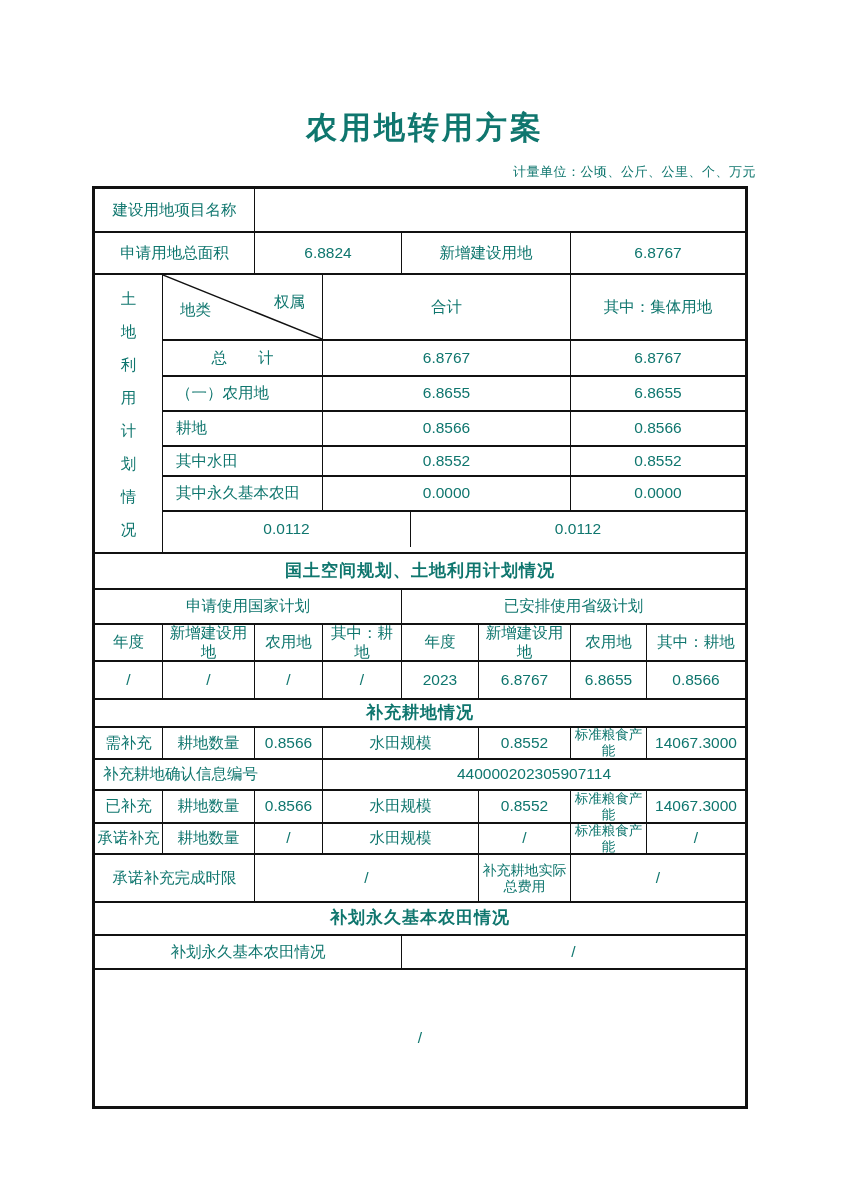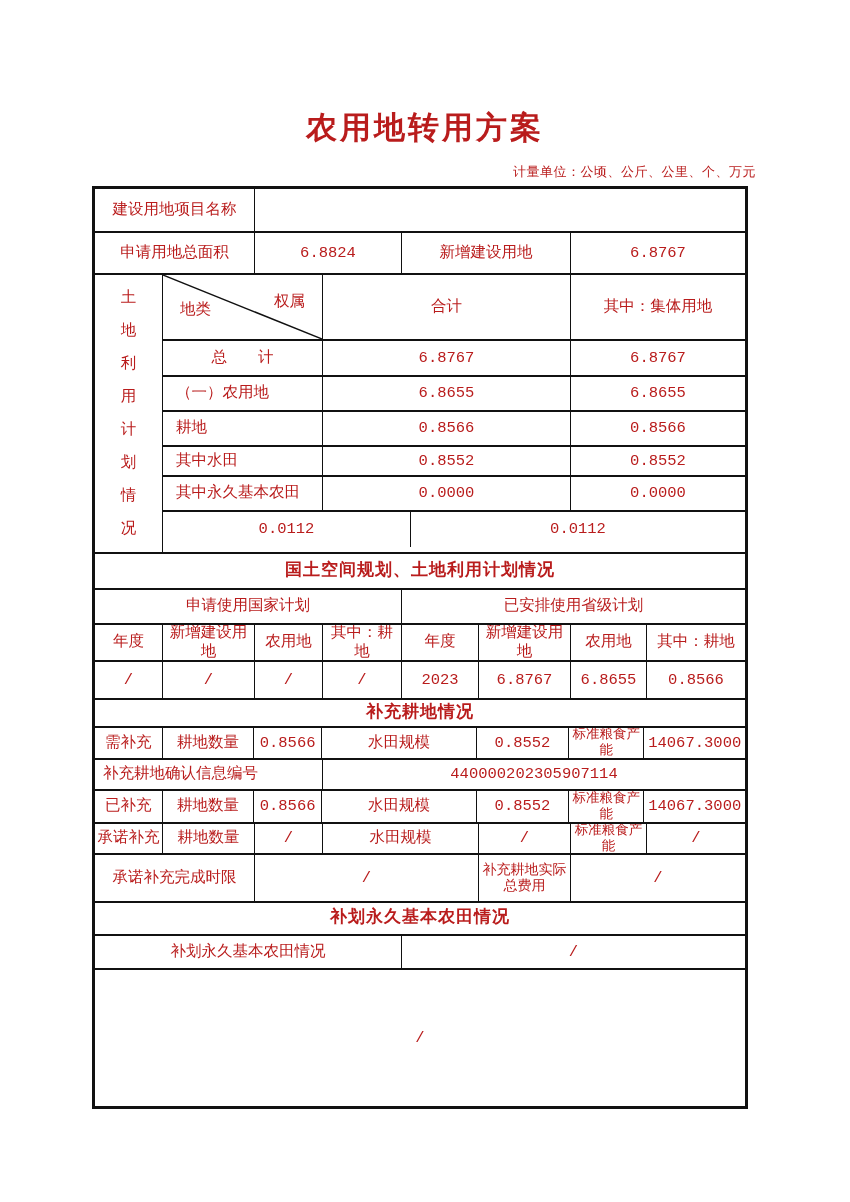--- a/index.html
+++ b/index.html
@@ -1,17 +1,17 @@
 <!DOCTYPE html>
 <html><head>
 <meta charset="utf-8">
 <style>
   html,body{margin:0;padding:0;background:#fff;}
   .page{position:relative;width:850px;height:1202px;background:#fff;overflow:hidden;
-        font-family:Liberation Mono, monospace;color:#b91c1c;}
+        font-family:Liberation Sans, sans-serif;color:#0f766e;}
   .title{position:absolute;top:107px;left:0;width:100%;text-align:center;
          font-size:31px;font-weight:bold;letter-spacing:3px;}
   .unit-note{position:absolute;top:163px;right:94px;font-size:13px;letter-spacing:0.5px;}
   .tbl{position:absolute;left:92px;top:186px;width:656px;height:923px;
        border:3px solid #111;box-sizing:border-box;display:flex;flex-direction:column;}
   .r{display:flex;border-bottom:2px solid #111;box-sizing:border-box;flex:0 0 auto;}
   .r.nb{border-bottom:none;flex:1 1 auto;}
   .c{box-sizing:border-box;border-right:1.5px solid #111;display:flex;align-items:center;
      justify-content:center;text-align:center;font-size:15.5px;line-height:1.2;
      padding:2px 4px;overflow:hidden;}

